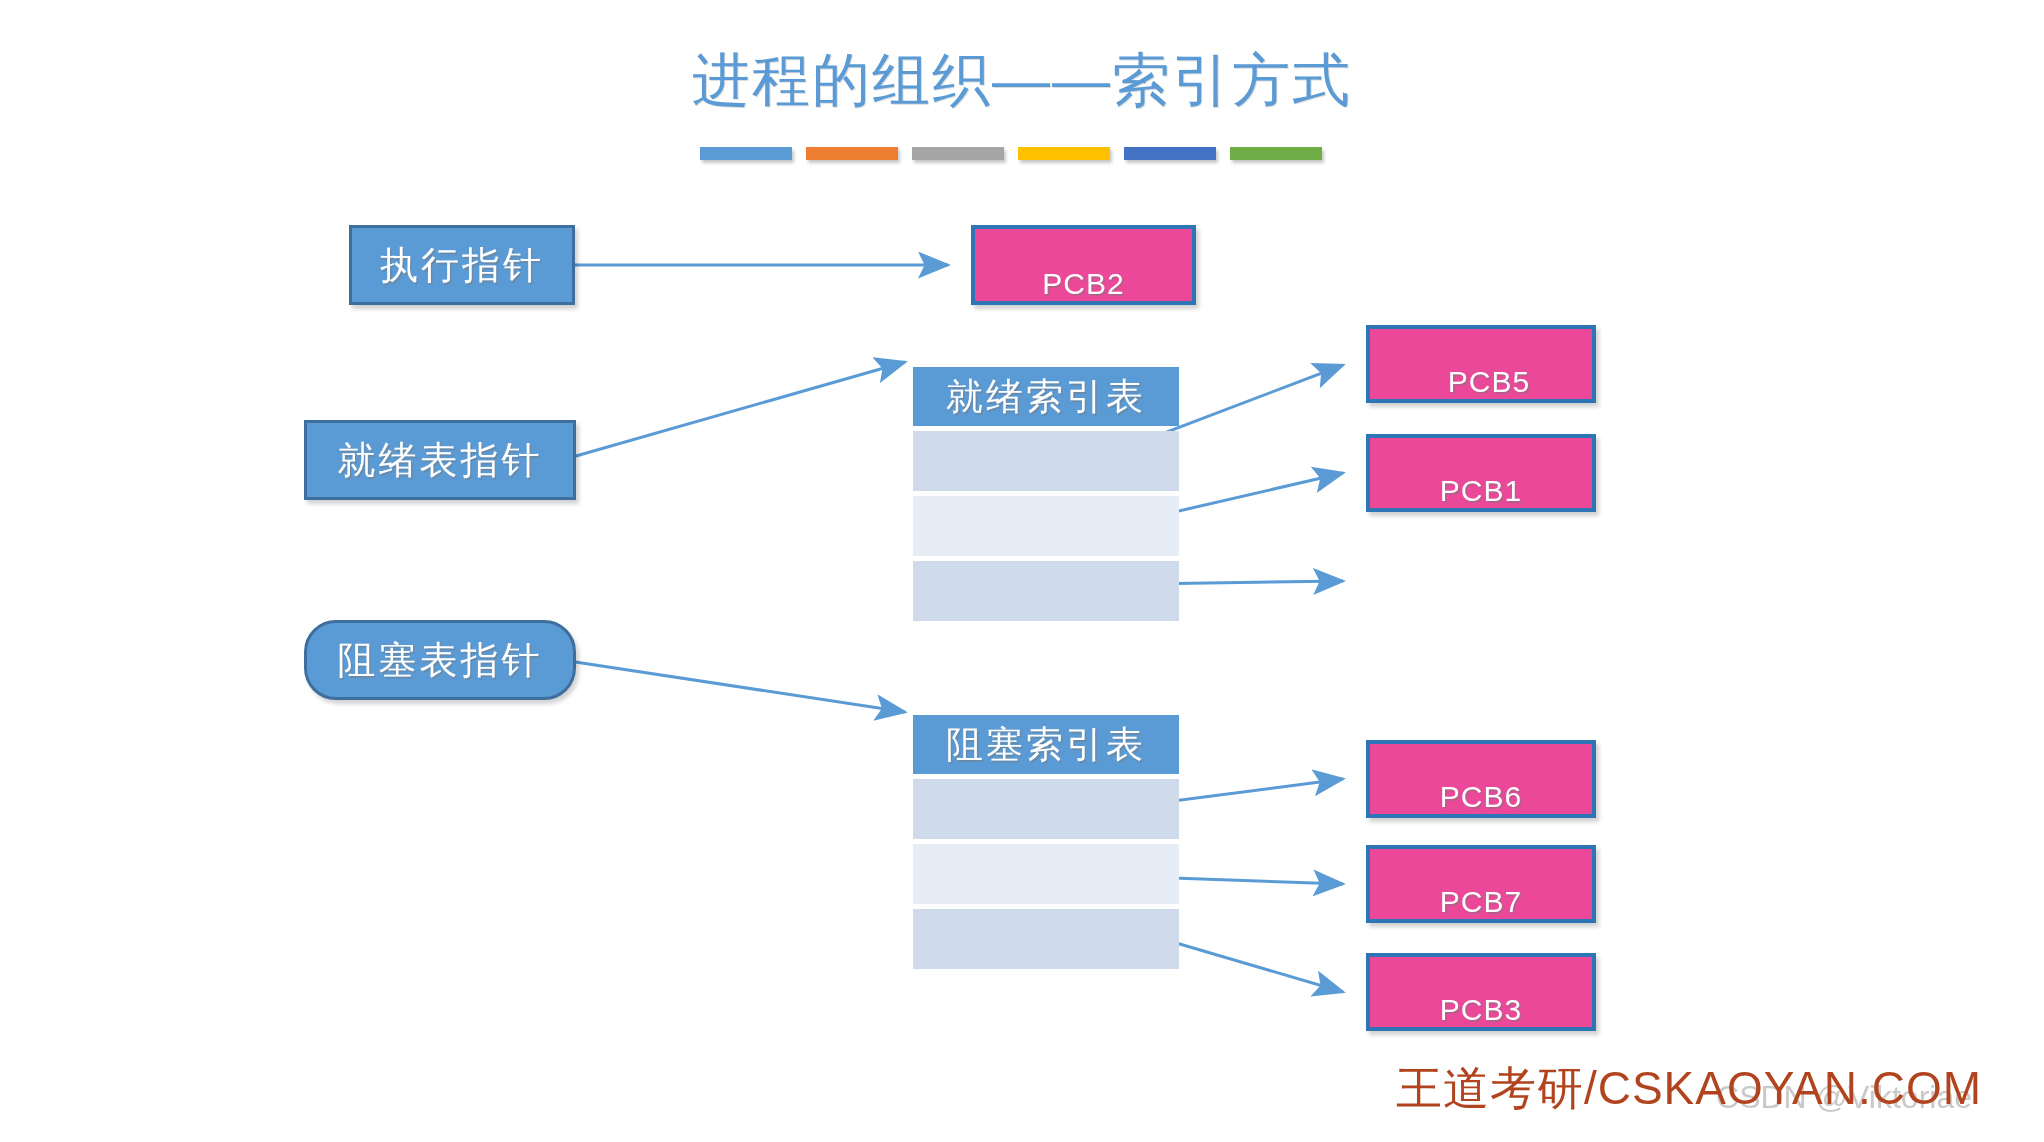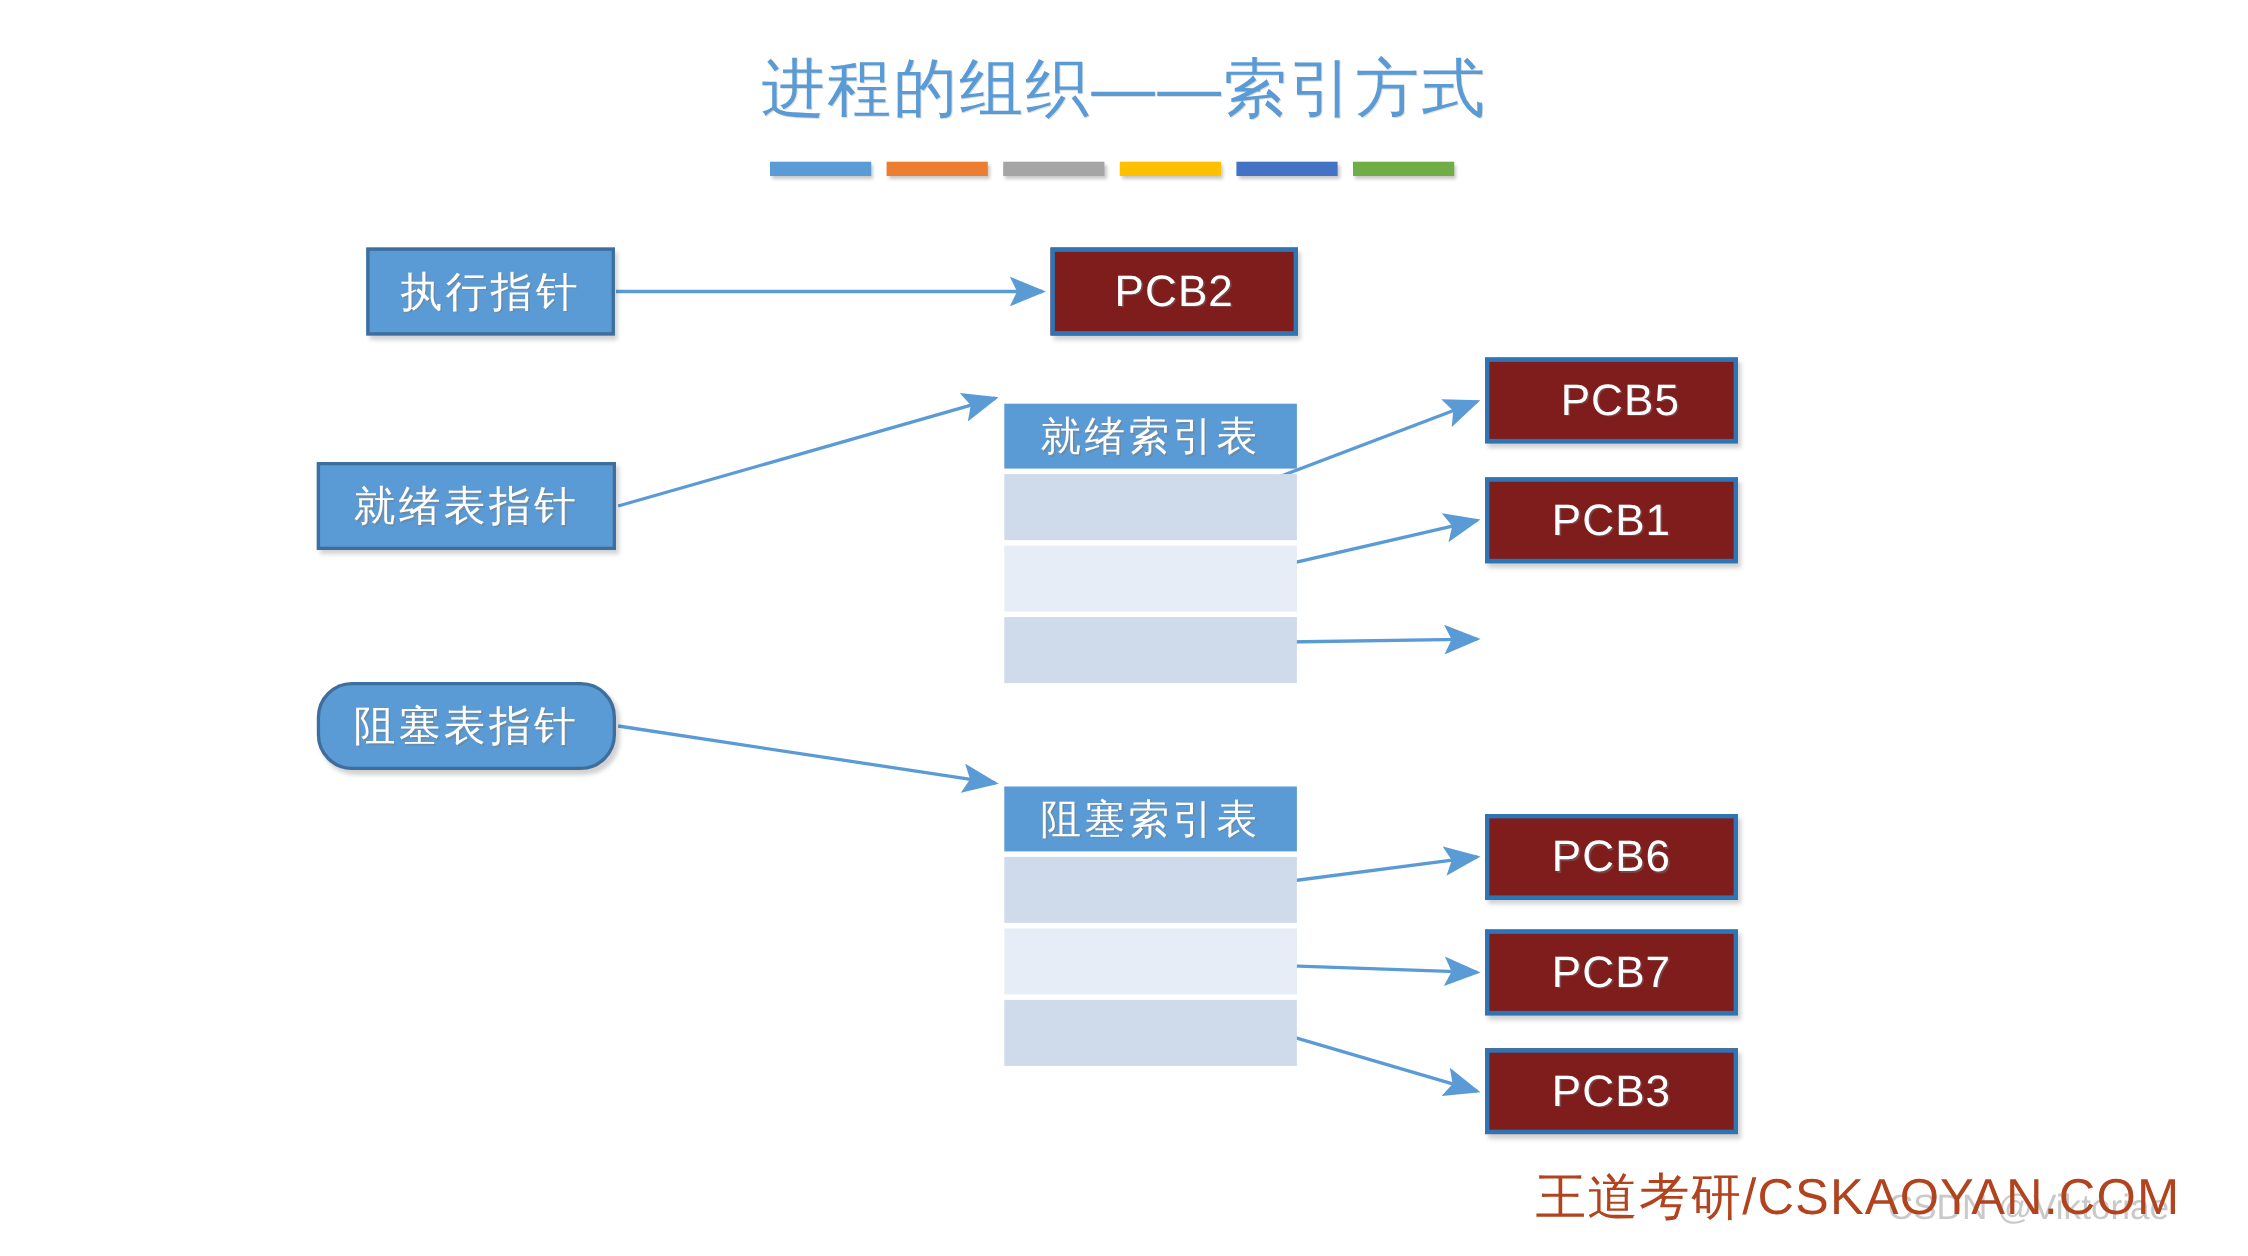--- a/index.html
+++ b/index.html
@@ -50,32 +50,34 @@
   
   .box {
     position: absolute;
     box-sizing: border-box;
     display: flex;
     align-items: center;
     justify-content: center;
     color: #ffffff;
     text-shadow: 1.5px 1.5px 0 rgba(120,120,120,.45);
     box-shadow: 3px 4px 4px rgba(0,0,0,.18);
+    margin-left: 16px;
   }
   .pointer-box {
     background: #5B9BD5;
     border: 3px solid #3E6E9E;
     font-size: 38px;
     letter-spacing: 3px;
   }
   .pcb-box {
-    background: #7f1d1d;
+    background: #ec4899;
     border: 4px solid #2E75B6;
-    font-size: 40px;
+    font-size: 30px;
     letter-spacing: 1px;
+    align-items: flex-end;
   }
 
   
   .index-table {
     position: absolute;
     width: 266px;
   }
   .table-header {
     height: 59px;
     background: #5B9BD5;

